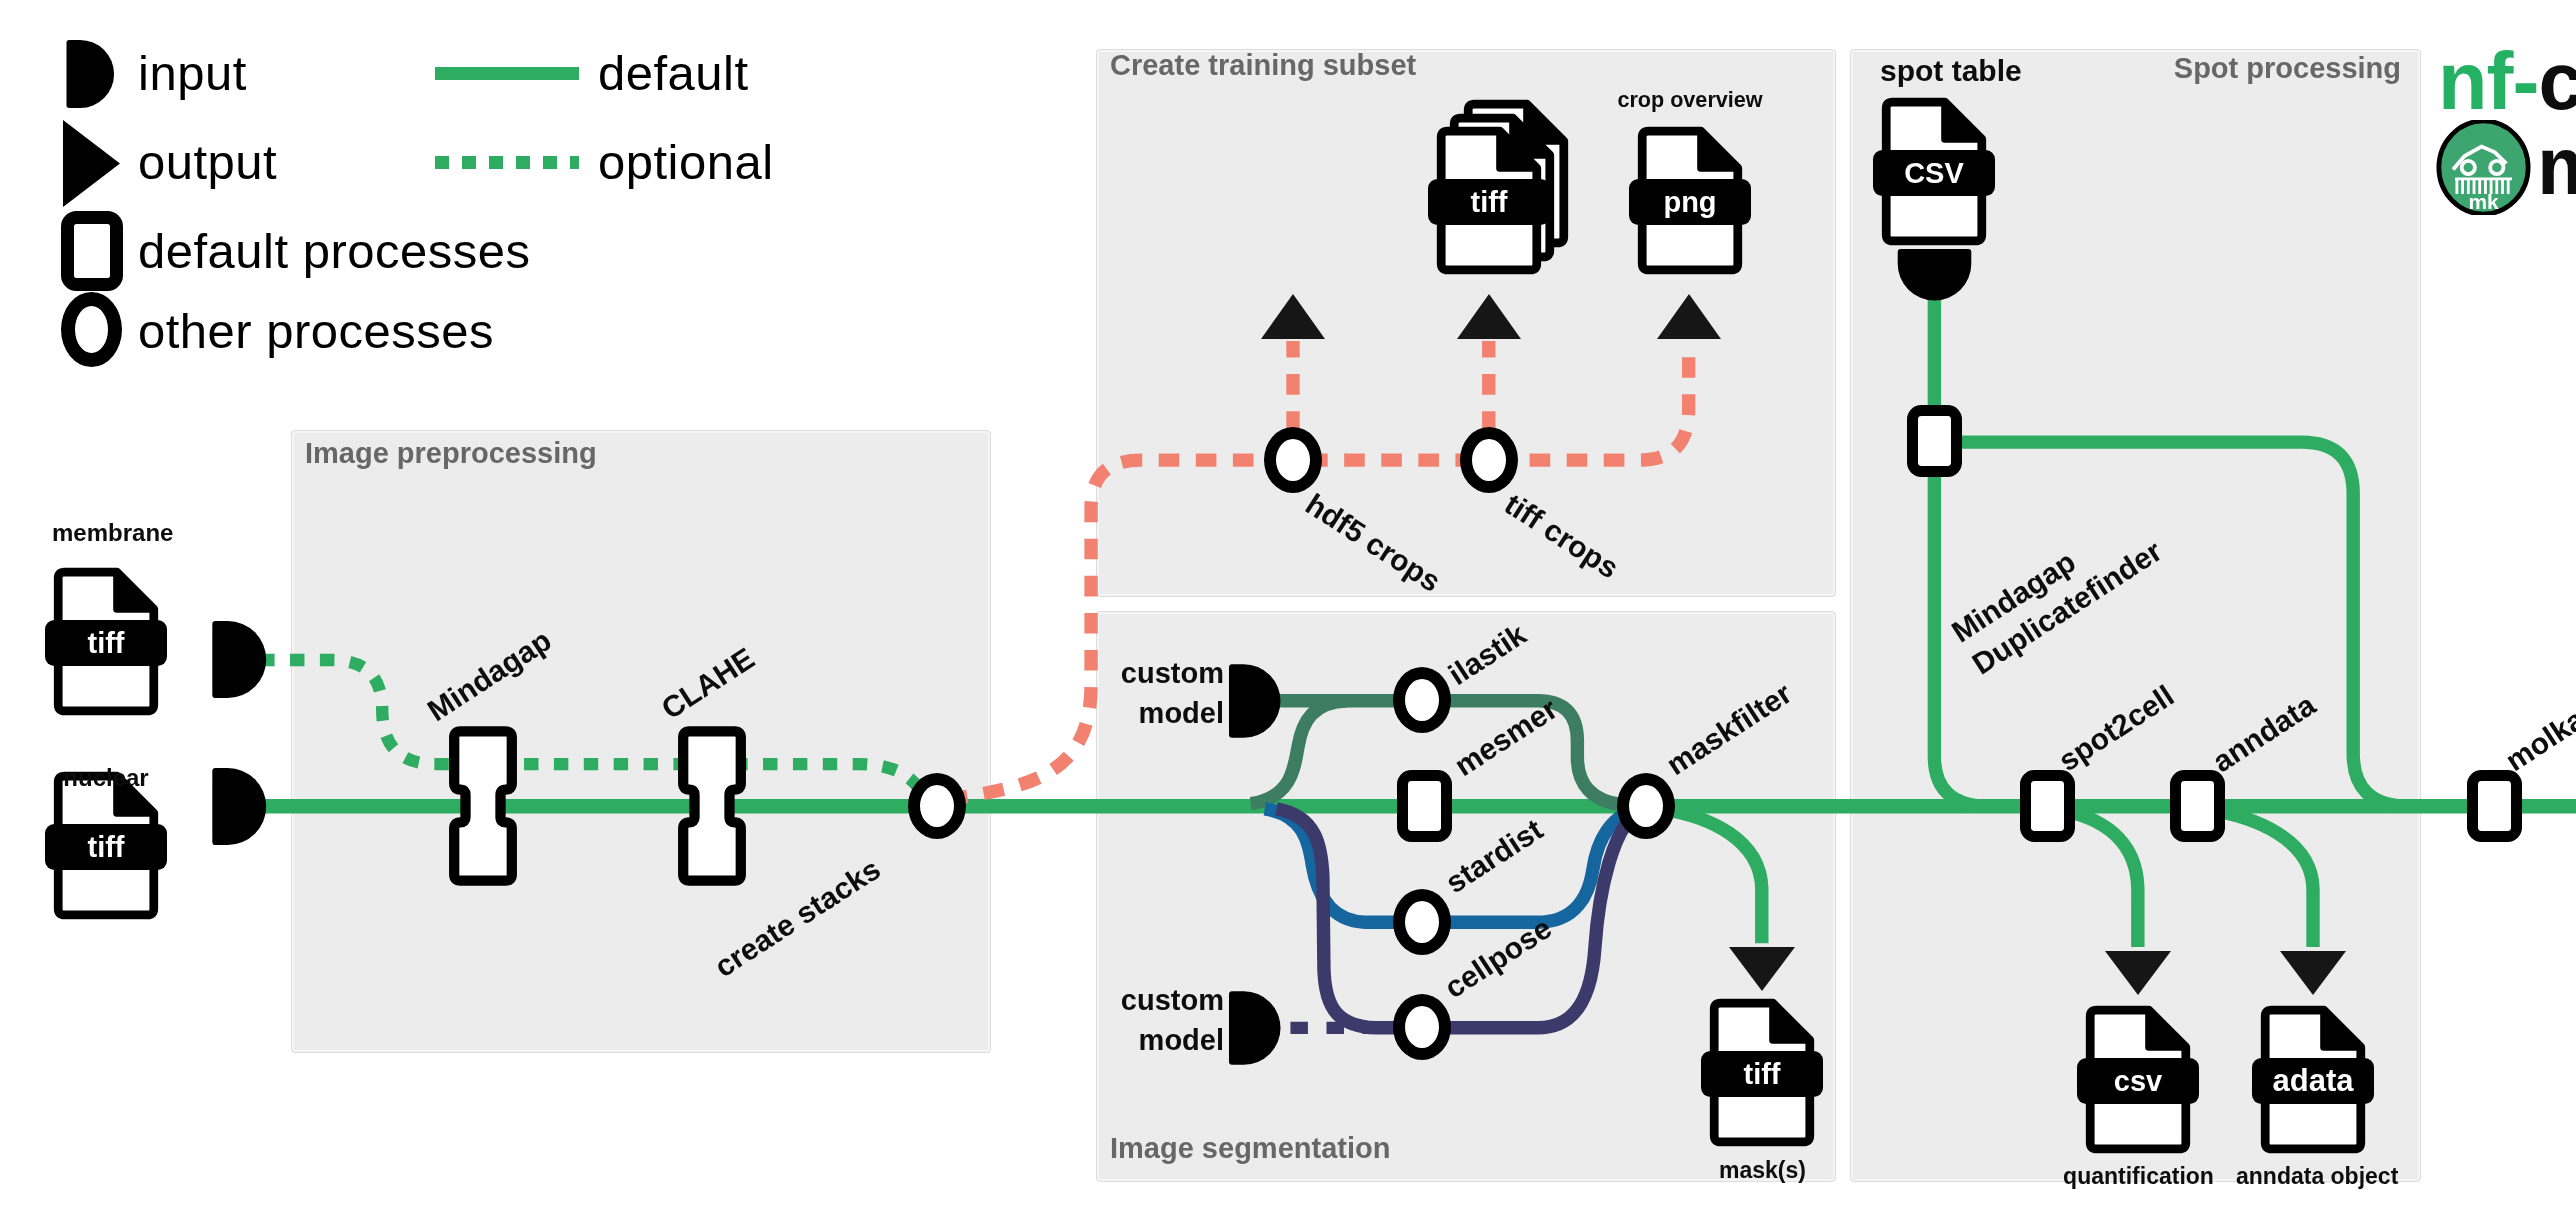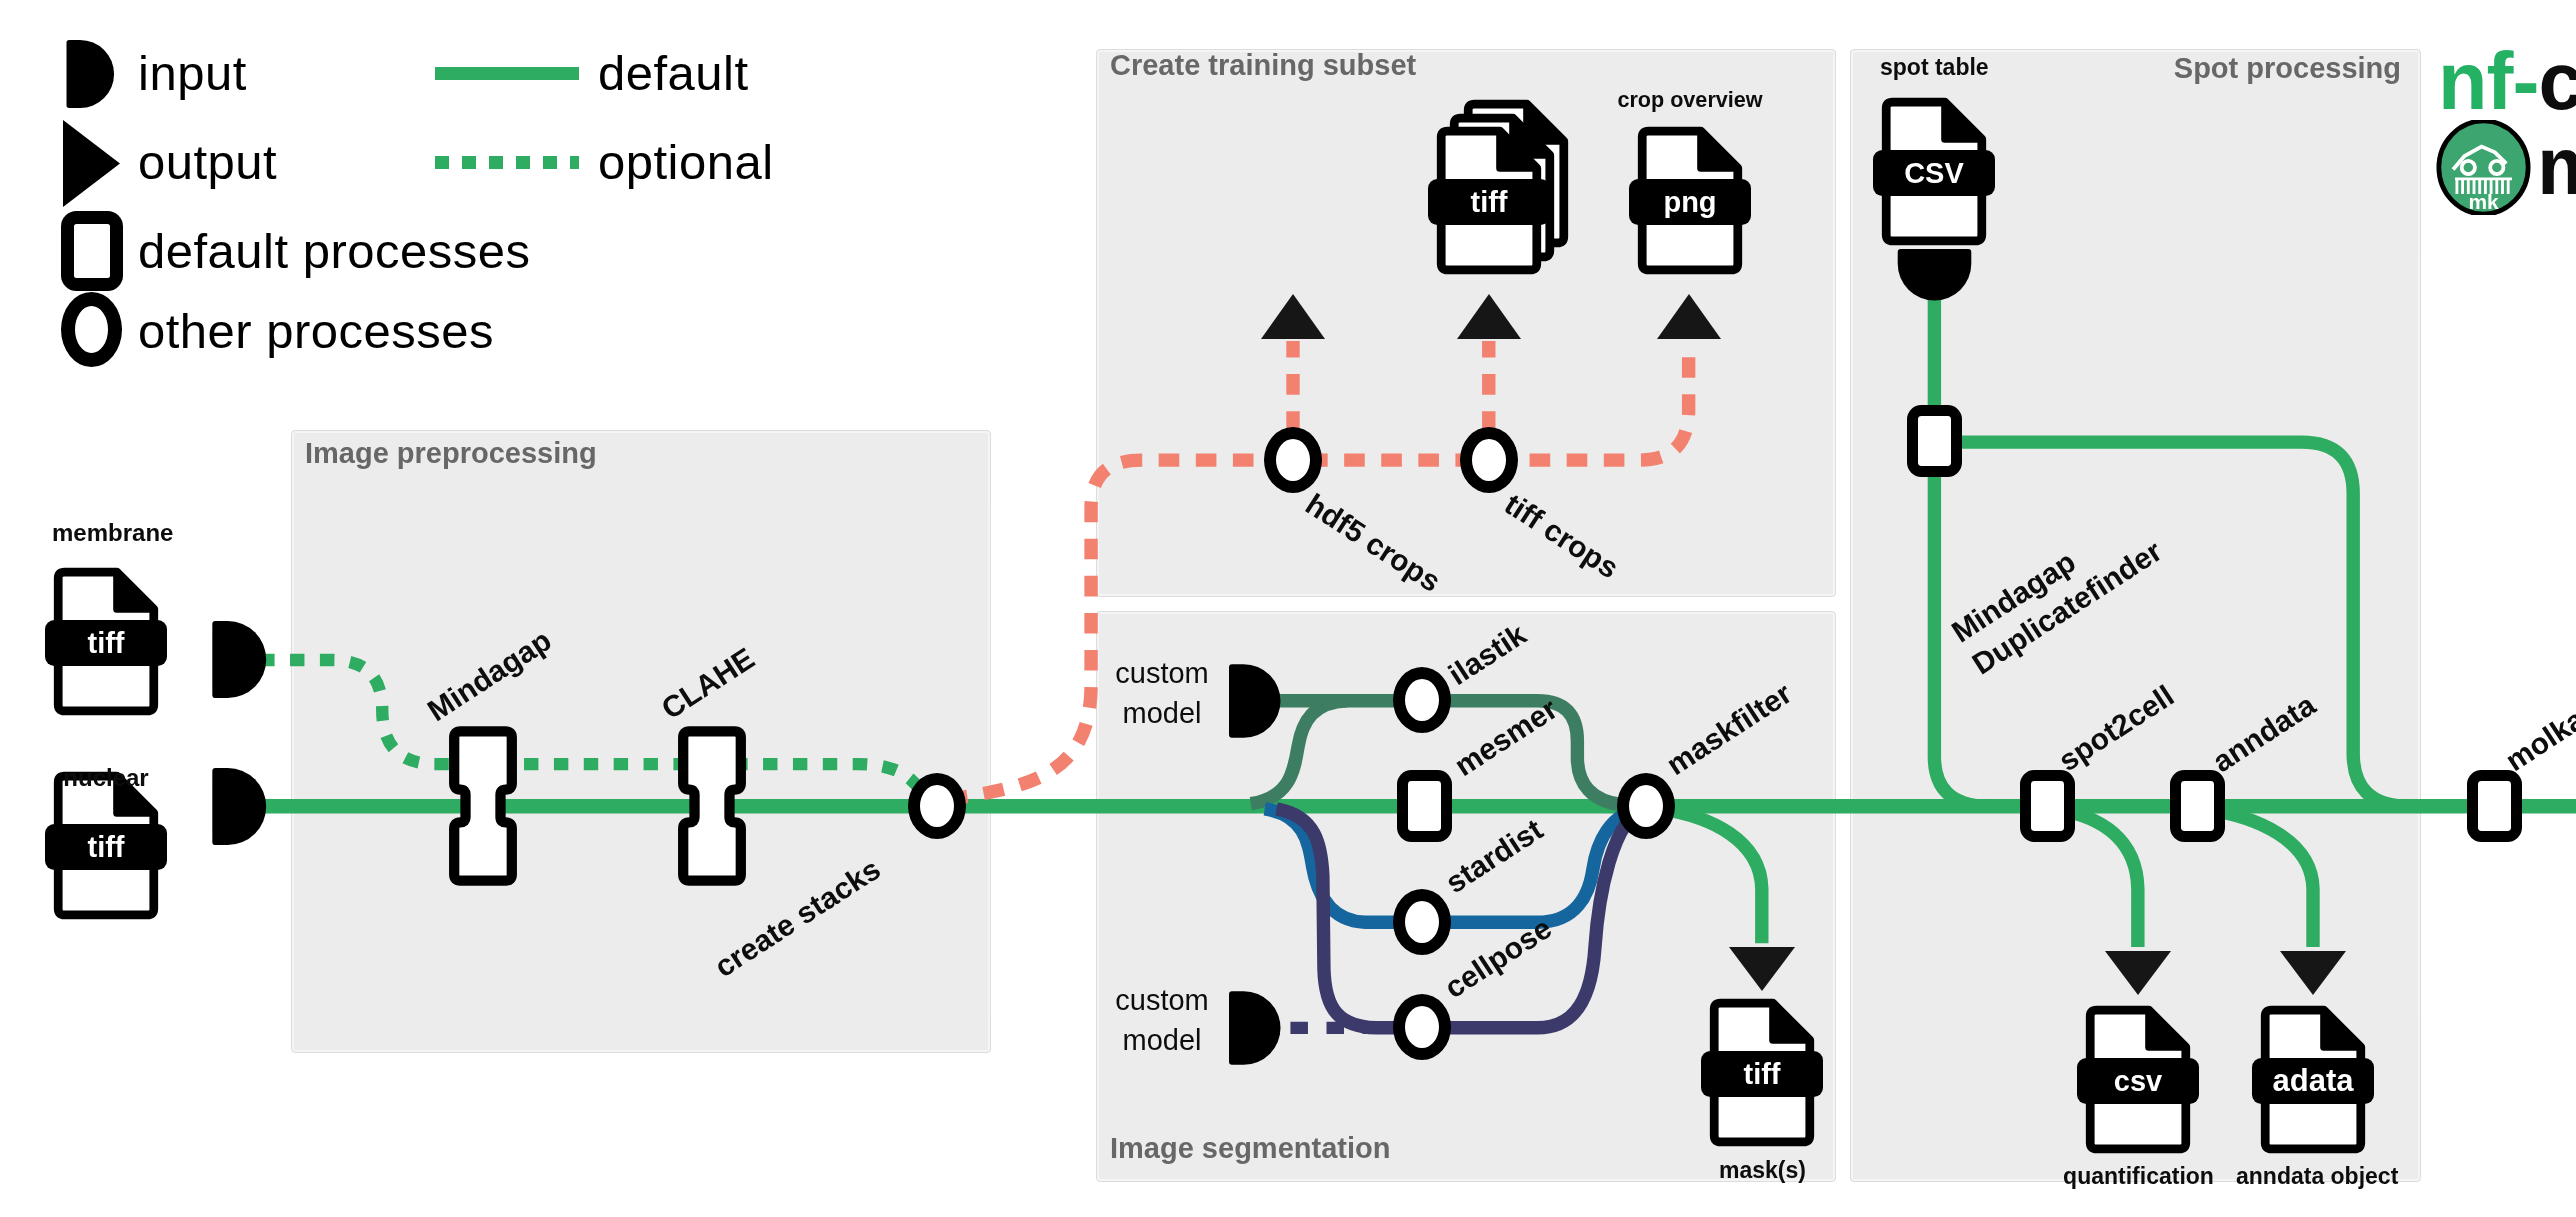--- a/index.html
+++ b/index.html
@@ -15,21 +15,21 @@
   .nlabel.down{transform-origin:0 0;transform:rotate(33deg);}
   .nlabel .l2{display:block;}
   .flabel{font-weight:bold;font-size:24px;text-align:center;white-space:nowrap;z-index:6;}
   .file{width:108px;height:149px;}
   .file .backsheet{position:absolute;left:0;top:0;}
   .file .front{position:absolute;left:0;top:0;}
   .band{position:absolute;left:-7.2px;right:-7.2px;top:53px;height:46px;background:#000;border-radius:9.3px;
     color:#fff;font-weight:bold;font-size:29px;display:flex;align-items:center;justify-content:center;z-index:7;}
   .arrow-up{width:0;height:0;border-left:32px solid transparent;border-right:32px solid transparent;border-bottom:45px solid #161616;}
   .arrow-down{width:0;height:0;border-left:33px solid transparent;border-right:33px solid transparent;border-top:44px solid #161616;}
-  .custom-label{font-weight:normal;font-size:29px;line-height:40px;text-align:center;z-index:6;}
+  .custom-label{font-weight:bold;font-size:29px;line-height:40px;text-align:right;z-index:6;}
   .legend-text{position:absolute;font-weight:400;font-size:49px;color:#000;white-space:nowrap;letter-spacing:0.5px;}
   .legend-icon{position:absolute;}
   .lg-square{position:absolute;width:36px;height:54px;border:13.4px solid #000;border-radius:15.5px;background:#fff;}
   .lg-circ{position:absolute;width:33px;height:47px;border:14.4px solid #000;border-radius:50%;background:#fff;}
   .lg-line{position:absolute;width:144px;height:13.4px;background:var(--green);}
   .lg-dotted{position:absolute;width:144px;height:13.4px;
     background:repeating-linear-gradient(90deg,var(--green) 0 14.4px,transparent 14.4px 27px);}
   
   #logo{position:absolute;z-index:8;}
   .logo-row1{position:absolute;font-weight:bold;font-size:81px;white-space:nowrap;letter-spacing:-1px;}
@@ -238,21 +238,21 @@
     <svg class="front" width="108" height="149" viewBox="0 0 210 290">
       <path d="M24,10 Q12,10 12,22 V268 Q12,280 24,280 H186 Q198,280 198,268 V82 L126,10 Z" fill="#fff" stroke="#000" stroke-width="17" stroke-linejoin="round"></path>
       <path d="M126,10 V82 H198 Z" fill="#000" stroke="#000" stroke-width="14" stroke-linejoin="round"></path>
     </svg>
     <div class="band">
         <span>tiff</span>
       </div>
   </div>
   <div class="flabel" style="left:1680px;top:1157px;width:165px;font-size:23px;text-align:center;">mask(s)</div>
 
-  <div class="flabel" style="left:1880px;top:54px;width:108px;font-size:23px;">spot table</div>
+  <div class="flabel" style="left:1880px;top:54px;width:108px;font-size:30px;">spot table</div>
   <div class="file" style="left:1880px;top:97px;">
     <svg class="front" width="108" height="149" viewBox="0 0 210 290">
       <path d="M24,10 Q12,10 12,22 V268 Q12,280 24,280 H186 Q198,280 198,268 V82 L126,10 Z" fill="#fff" stroke="#000" stroke-width="17" stroke-linejoin="round"></path>
       <path d="M126,10 V82 H198 Z" fill="#000" stroke="#000" stroke-width="14" stroke-linejoin="round"></path>
     </svg>
     <div class="band">
         <span>CSV</span>
       </div>
   </div>
   <svg class="dinput" style="left:1896px;top:249px;" width="77" height="52" viewBox="0 0 150 106">

